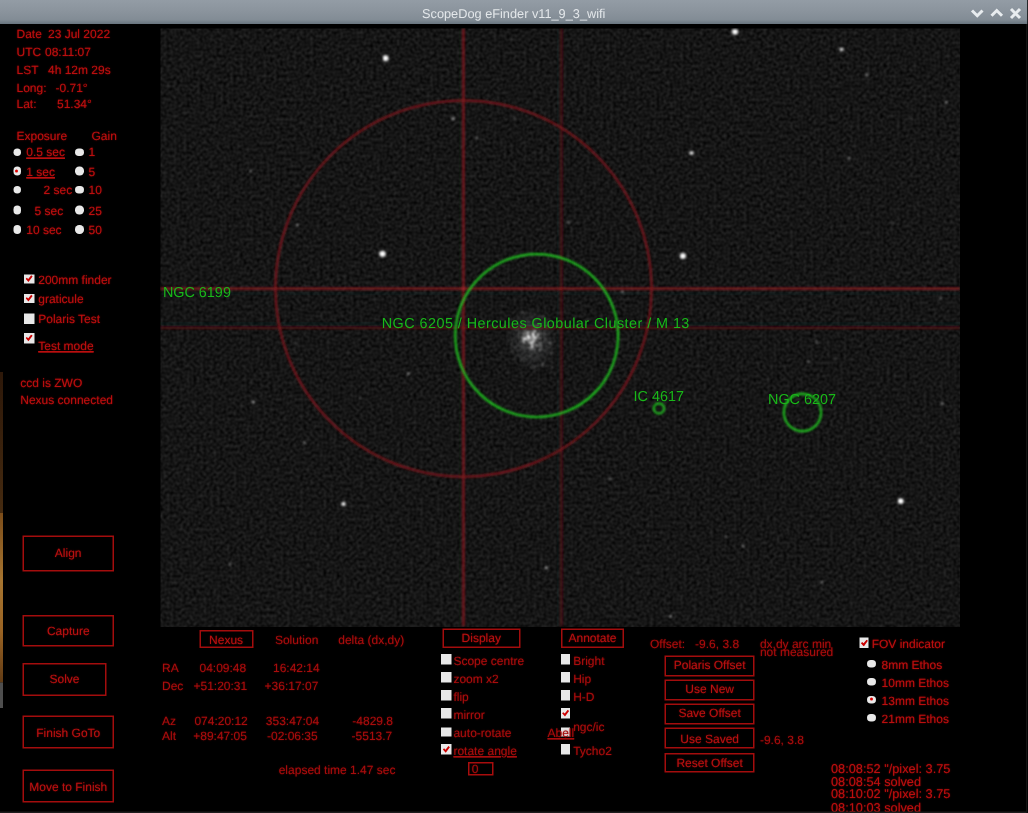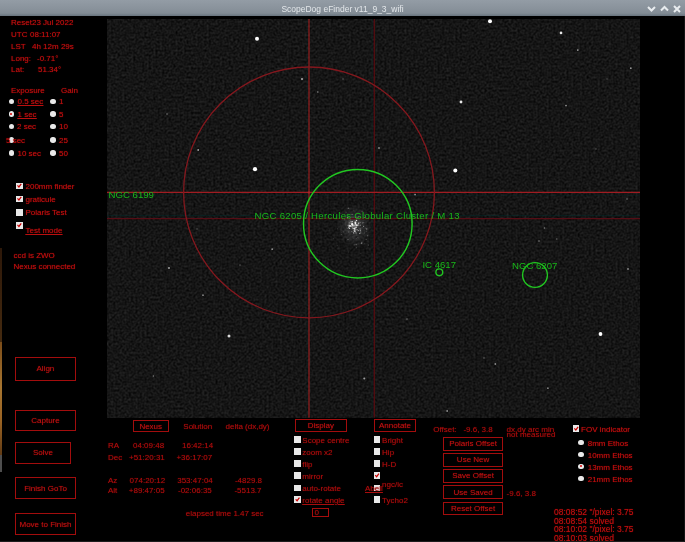--- a/index.html
+++ b/index.html
@@ -21,41 +21,41 @@
 <svg class="abs" style="left:643px;top:4px" width="40" height="10" viewBox="0 0 40 10">
  <path d="M5 3 L8.5 6.5 L12 3" stroke="#e8ecef" stroke-width="2" fill="none"></path>
  <path d="M18 6.5 L21.5 3 L25 6.5" stroke="#e8ecef" stroke-width="2" fill="none"></path>
  <path d="M31 2 L37 8 M37 2 L31 8" stroke="#e8ecef" stroke-width="2" fill="none"></path>
 </svg>
 
 <div class="abs" style="left:0;top:248px;width:1.5px;height:94px;background:linear-gradient(#5a3012,#8a5520);opacity:.5"></div>
 <div class="abs" style="left:0;top:342px;width:1.5px;height:113px;background:linear-gradient(#9a6020,#d0923c 40%,#c07c2c 70%,#7a4a1a);opacity:.8"></div>
 <div class="abs" style="left:0;top:455px;width:1.5px;height:17px;background:#6f6f6f;opacity:.7"></div>
 
-<div class="abs r" style="left:11px;top:18px;">Reset</div>
+<div class="abs r" style="left:11px;top:18px;">Date</div>
 <div class="abs r" style="left:32px;top:18px;">23 Jul 2022</div>
 <div class="abs r" style="left:11px;top:30px;">UTC</div>
 <div class="abs r" style="left:30px;top:30px;">08:11:07</div>
 <div class="abs r" style="left:11px;top:41.6px;">LST</div>
 <div class="abs r" style="left:32px;top:41.6px;">4h 12m 29s</div>
 <div class="abs r" style="left:11px;top:53.6px;">Long:</div>
 <div class="abs r" style="left:37px;top:53.6px;">-0.71°</div>
 <div class="abs r" style="left:11px;top:64.6px;">Lat:</div>
 <div class="abs r" style="left:38px;top:64.6px;">51.34°</div>
 <div class="abs r" style="left:11px;top:85.7px;">Exposure</div>
 <div class="abs r" style="left:61px;top:85.7px;">Gain</div>
 
 <div class="abs rb" style="left:8.5px;top:98.7px;"></div>
 <div class="abs r" style="left:17.5px;top:97.2px;text-decoration:underline;">0.5 sec</div>
 <div class="abs rb s" style="left:8.5px;top:111.2px;"></div>
 <div class="abs r" style="left:17.5px;top:109.7px;text-decoration:underline;">1 sec</div>
 <div class="abs rb" style="left:8.5px;top:123.7px;"></div>
-<div class="abs r" style="left:17px;top:122.2px;">2 sec</div>
+<div class="abs r" style="left:29px;top:122.2px;">2 sec</div>
 <div class="abs rb" style="left:8.5px;top:137px;"></div>
-<div class="abs r" style="left:6px;top:135.5px;">5 sec</div>
+<div class="abs r" style="left:23px;top:135.5px;">5 sec</div>
 <div class="abs rb" style="left:8.5px;top:150px;"></div>
 <div class="abs r" style="left:17.5px;top:148.5px;">10 sec</div>
 
 <div class="abs rb" style="left:50px;top:98.7px;"></div>
 <div class="abs r" style="left:59px;top:97.2px;">1</div>
 <div class="abs rb" style="left:50px;top:111.2px;"></div>
 <div class="abs r" style="left:59px;top:109.7px;">5</div>
 <div class="abs rb" style="left:50px;top:123.7px;"></div>
 <div class="abs r" style="left:59px;top:122.2px;">10</div>
 <div class="abs rb" style="left:50px;top:137px;"></div>

